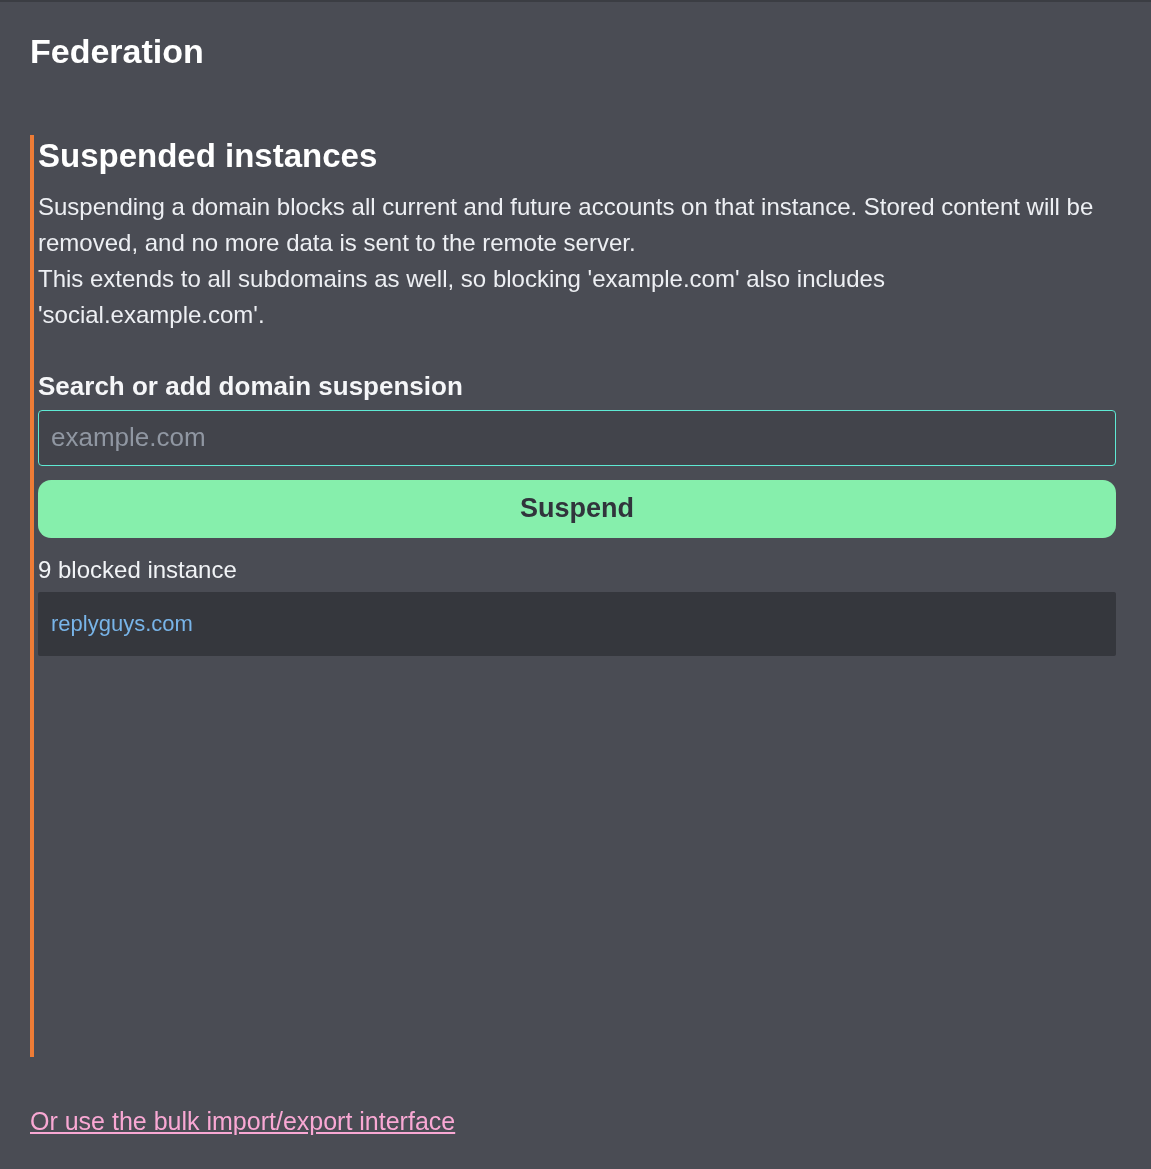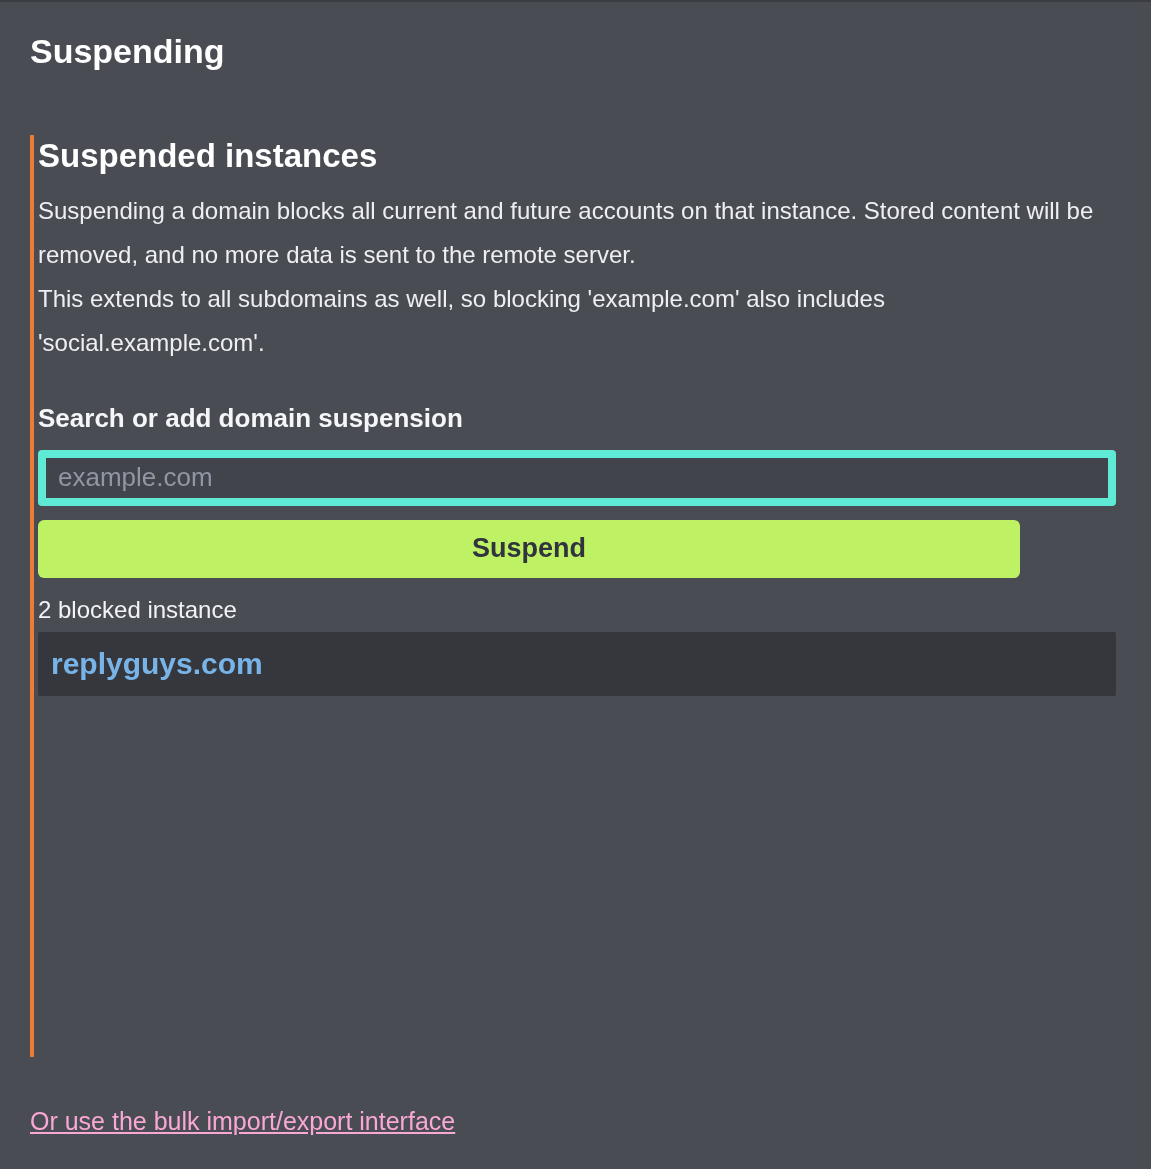--- a/index.html
+++ b/index.html
@@ -34,58 +34,58 @@
     margin: 0;
     font-size: 33px;
     line-height: 1.28;
     font-weight: bold;
     color: #ffffff;
   }
 
   .section-desc {
     margin: 12px 0 0 0;
     font-size: 24px;
-    line-height: 44px;
+    line-height: 36px;
     color: #edeff3;
     max-width: 1078px;
   }
 
   .search-label {
     display: block;
     margin-top: 38px;
     font-size: 26px;
     font-weight: bold;
     color: #f5f6f8;
   }
 
   .domain-input {
     display: block;
-    margin-top: 16px;
+    margin-top: 8px;
     width: 1078px;
     box-sizing: border-box;
     height: 56px;
     background: #42444b;
-    border: 8px solid #5eead4;
+    border: 1px solid #5eead4;
     border-radius: 4px;
     padding: 0 12px;
     font-size: 26px;
     color: #ffffff;
     font-family: "Liberation Sans", "DejaVu Sans", sans-serif;
     outline: none;
   }
   .domain-input::placeholder { color: #9097a2; opacity: 1; }
 
   .suspend-button {
     display: block;
     margin-top: 14px;
-    width: 982px;
+    width: 1078px;
     height: 58px;
-    background: #bef264;
+    background: #86efac;
     border: none;
-    border-radius: 6px;
+    border-radius: 13px;
     font-size: 27px;
     font-weight: bold;
     color: #31343c;
     font-family: "Liberation Sans", "DejaVu Sans", sans-serif;
     cursor: pointer;
   }
 
   .blocked-count {
     margin-top: 18px;
     font-size: 24px;
@@ -99,24 +99,23 @@
     background: #35373d;
     display: flex;
     align-items: center;
     justify-content: space-between;
     padding: 0 13px;
     box-sizing: border-box;
     border-radius: 2px;
   }
   .blocked-domain {
     color: #78b4e8;
-    font-size: 30px;
+    font-size: 22px;
     text-decoration: none;
     cursor: pointer;
-    font-weight: bold;
   }
   .blocked-time {
     color: #7cb8ea;
     font-size: 25px;
   }
 
   .bulk-link {
     display: inline-block;
     margin: 50px 0 0 30px;
     color: #f9a8d4;
@@ -125,39 +124,39 @@
     cursor: pointer;
   }
 </style>
 </head>
 <body>
 
 
 
 <div class="edge edge-top"></div>
 
-<h1 class="page-title">Suspending</h1>
+<h1 class="page-title">Federation</h1>
 
 <div class="section">
 
   <h2 class="section-heading">Suspended instances</h2>
 
   <p class="section-desc">
     <span>Suspending a domain blocks all current and future accounts on that instance. Stored content will be removed, and no more data is sent to the remote server.</span>
     <br>
     <span>This extends to all subdomains as well, so blocking 'example.com' also includes 'social.example.com'.</span>
   </p>
 
   <label class="search-label" for="domain-input">Search or add domain suspension</label>
 
   <input id="domain-input" class="domain-input" type="text" placeholder="example.com" style="">
 
   <button class="suspend-button">Suspend</button>
 
-  <div class="blocked-count">2 blocked instance</div>
+  <div class="blocked-count">9 blocked instance</div>
 
   <div class="blocked-row">
     <a class="blocked-domain">replyguys.com</a>
   </div>
 
 </div>
 
 <a class="bulk-link">Or use the bulk import/export interface</a>
 
 

